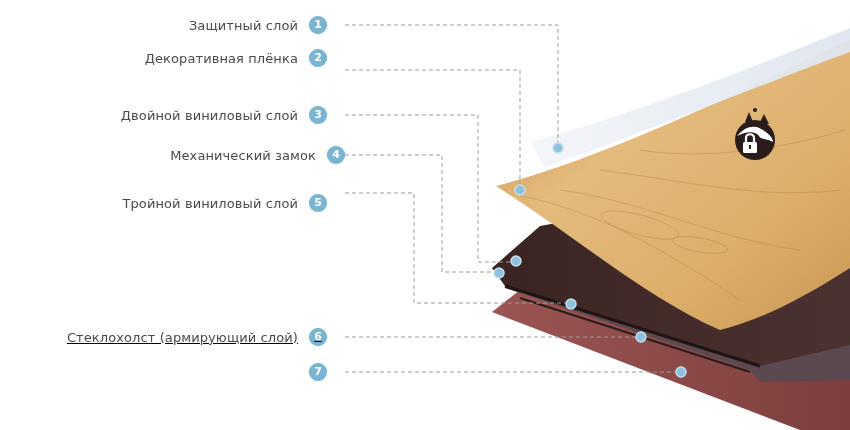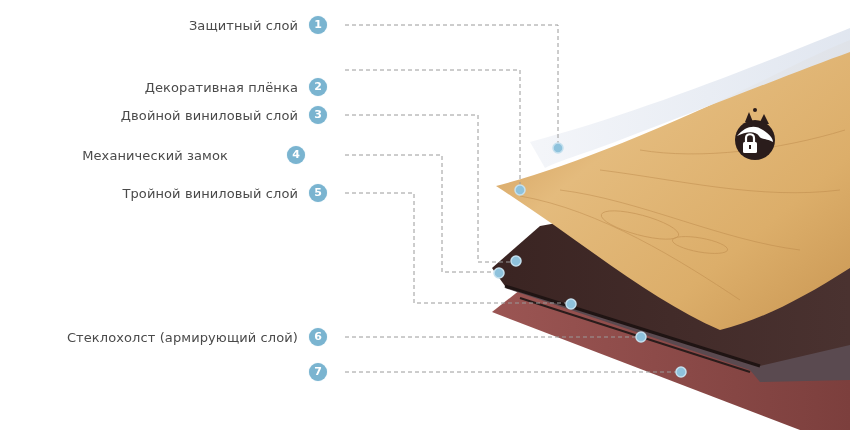--- a/index.html
+++ b/index.html
@@ -92,37 +92,37 @@
       <circle cx="571" cy="304" r="5"></circle>
       <circle cx="641" cy="337" r="5"></circle>
       <circle cx="681" cy="372" r="5"></circle>
     </g>
   </svg>
 
   <div class="label-row" style="top:15px; right:523px;">
     <span class="label-text">Защитный слой</span>
     <span class="badge">1</span>
   </div>
-  <div class="label-row" style="top:77px; right:523px;">
+  <div class="label-row" style="top:48px; right:523px;">
     <span class="label-text">Декоративная плёнка</span>
     <span class="badge">2</span>
   </div>
   <div class="label-row" style="top:105px; right:523px;justify-content:space-between;">
     <span class="label-text">Двойной виниловый слой</span>
     <span class="badge">3</span>
   </div>
-  <div class="label-row" style="top:145px; right:545px;gap:48px;">
+  <div class="label-row" style="top:145px; right:505px;">
     <span class="label-text">Механический замок</span>
     <span class="badge">4</span>
   </div>
-  <div class="label-row" style="top:183px; right:523px;justify-content:flex-end;">
+  <div class="label-row" style="top:193px; right:523px;justify-content:flex-end;">
     <span class="label-text">Тройной виниловый слой</span>
     <span class="badge">5</span>
   </div>
-  <div class="label-row" style="top:327px; right:523px;">
+  <div class="label-row" style="top:327px; right:523px;text-decoration:underline;">
     <span class="label-text">Стеклохолст (армирующий слой)</span>
     <span class="badge">6</span>
   </div>
   <div class="label-row" style="top:362px; right:523px;">
     <span class="badge">7</span>
   </div>
 
 </div>
 
 </body></html>

